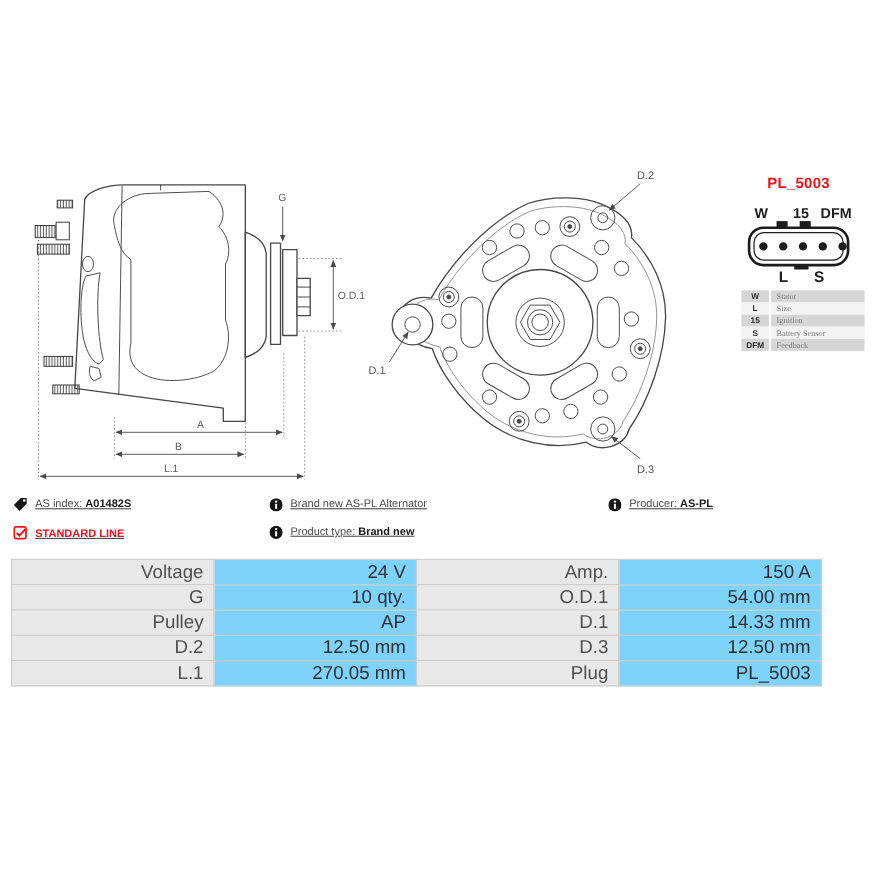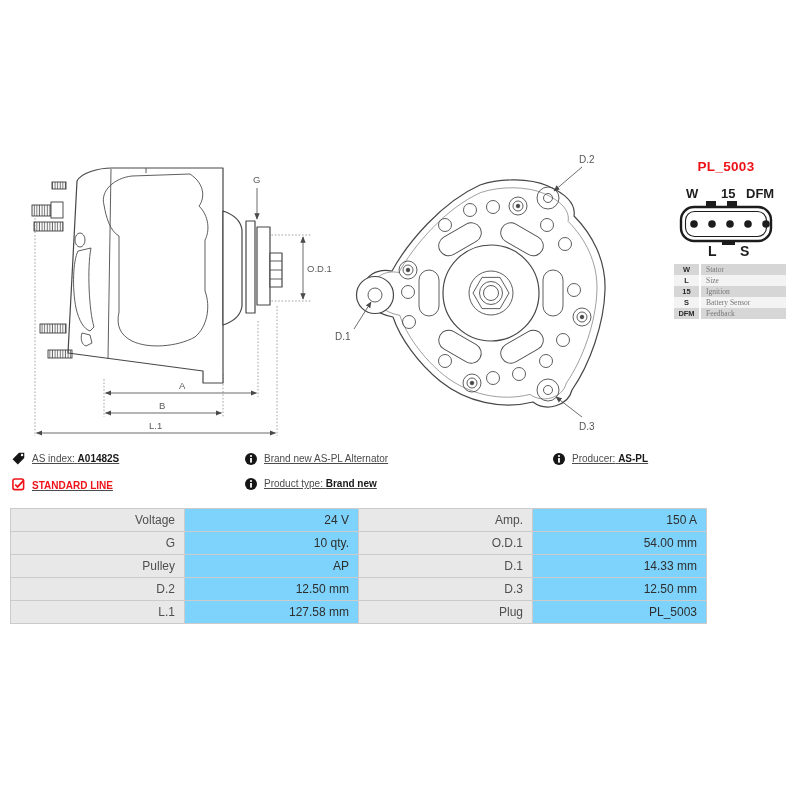--- a/index.html
+++ b/index.html
@@ -37,21 +37,21 @@
   .icn{flex:0 0 auto;display:block;}
 
   
   .as-logo{position:absolute;left:587px;top:463px;width:86px;}
   .as-tagline{font-size:5px;color:#979797;text-align:center;margin-top:0px;
       letter-spacing:.2px;white-space:nowrap;}
 
   
   .specs{position:absolute;left:10px;top:508px;border-collapse:collapse;table-layout:fixed;}
   .specs td{width:158px;height:22px;border:1px solid var(--table-border,#cbcbcb);
-      font-size:12px;text-align:right;padding:0 9px 0 6px;}
+      font-size:17px;text-align:right;padding:0 9px 0 16px;}
   .specs td.lbl{background:var(--label-bg,#e8e8e8);color:#4f4f4f;}
   .specs td.val{background:#7dd3fc;color:#2e2e2e;}
 </style>
 </head>
 <body>
 
 <div class="page">
 
   <svg class="draw" style="left:20px;top:143px;" width="305" height="300" viewBox="0 0 305 300">
     <defs>
@@ -304,20 +304,20 @@
       <td class="val">14.33 mm</td>
     </tr>
     <tr>
       <td class="lbl">D.2</td>
       <td class="val">12.50 mm</td>
       <td class="lbl">D.3</td>
       <td class="val">12.50 mm</td>
     </tr>
     <tr>
       <td class="lbl">L.1</td>
-      <td class="val">127.58 mm</td>
+      <td class="val">270.05 mm</td>
       <td class="lbl">Plug</td>
       <td class="val">PL_5003</td>
     </tr>
   </tbody>
     </table>
 
 </div>
 
 </body></html>

